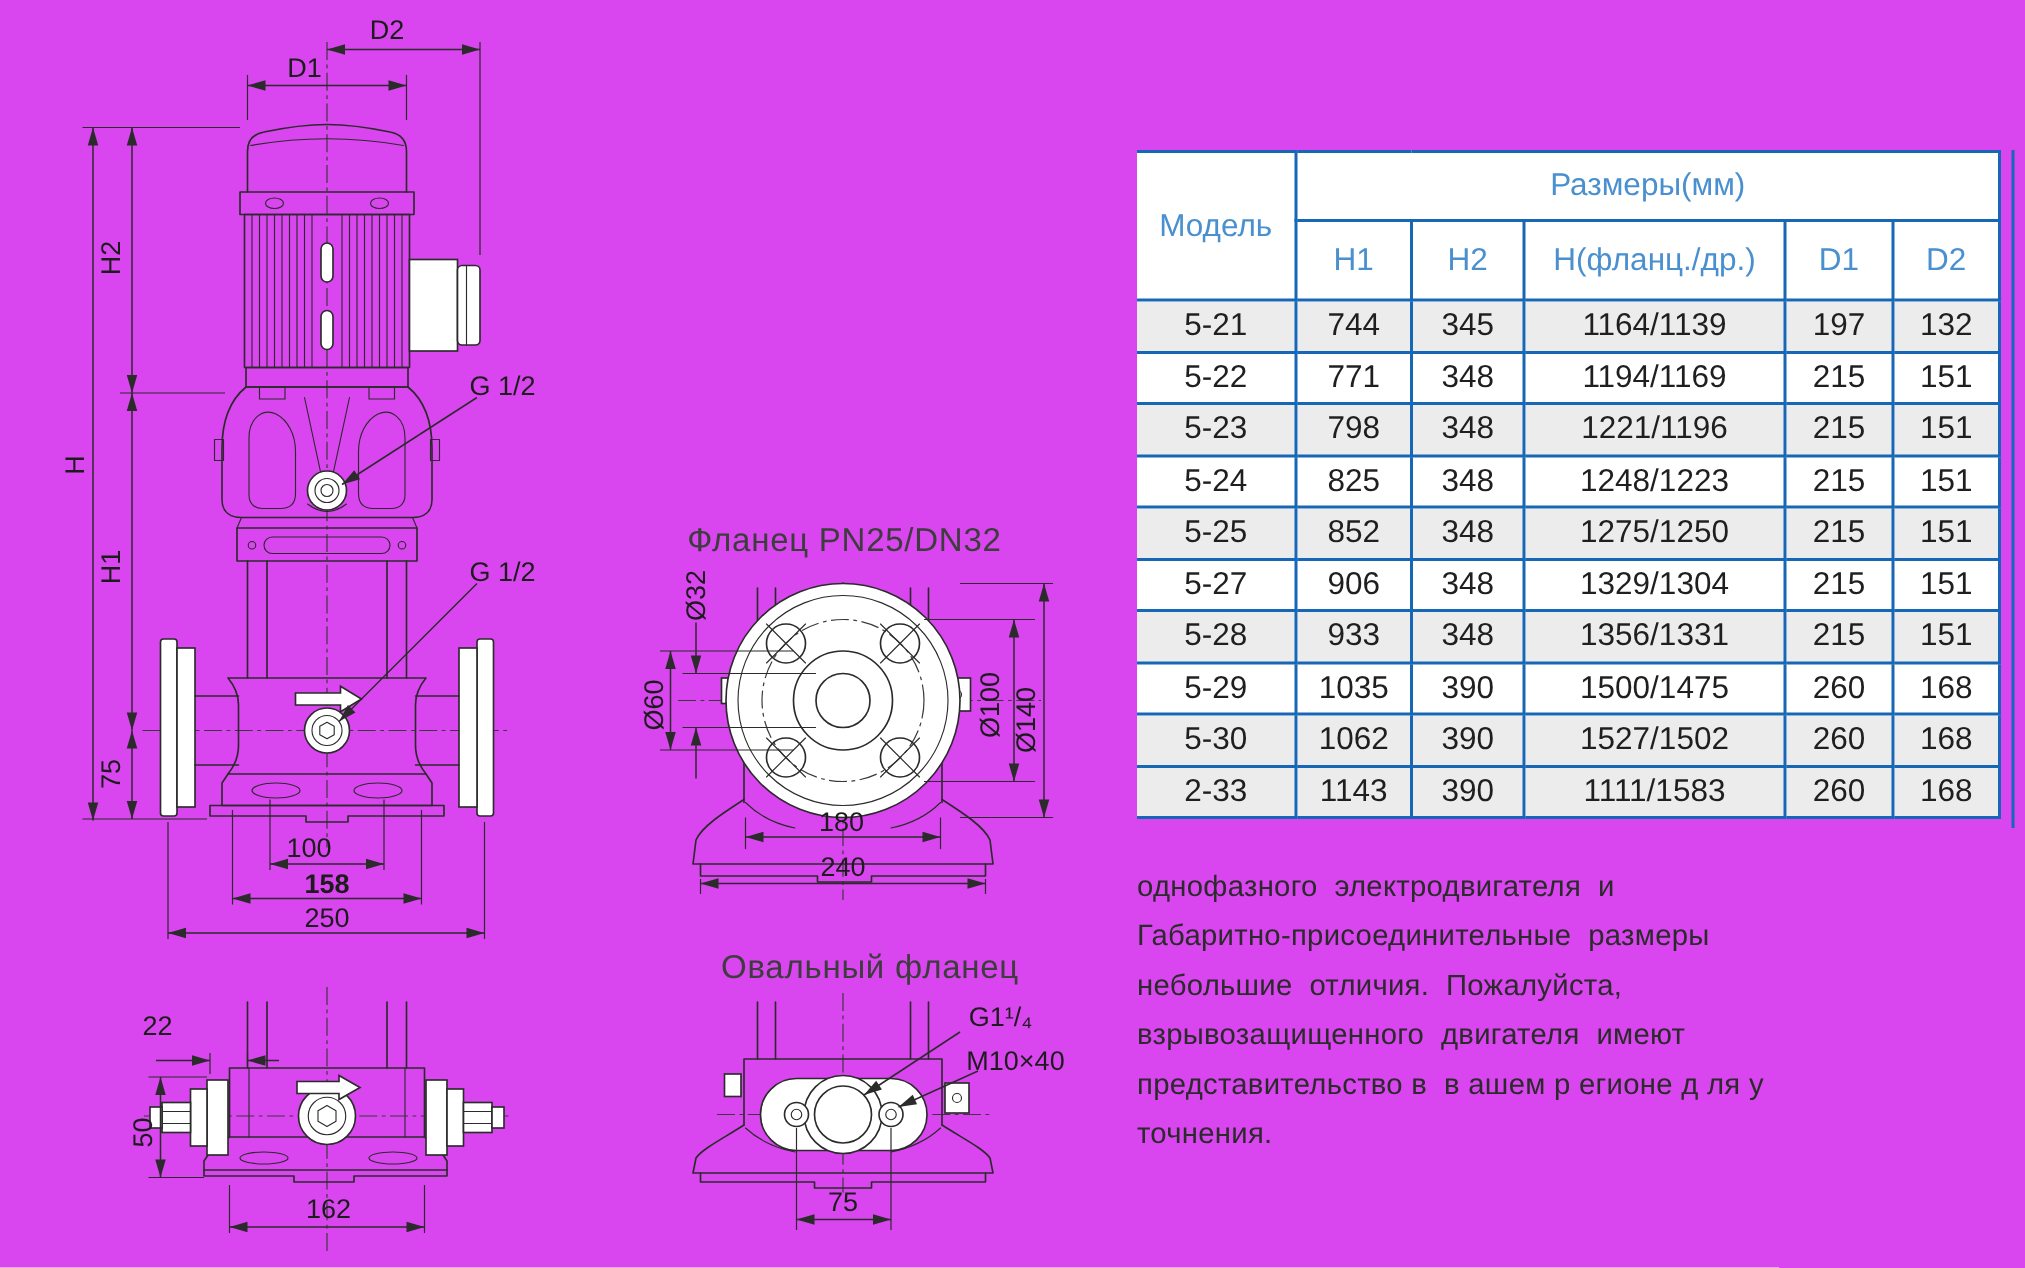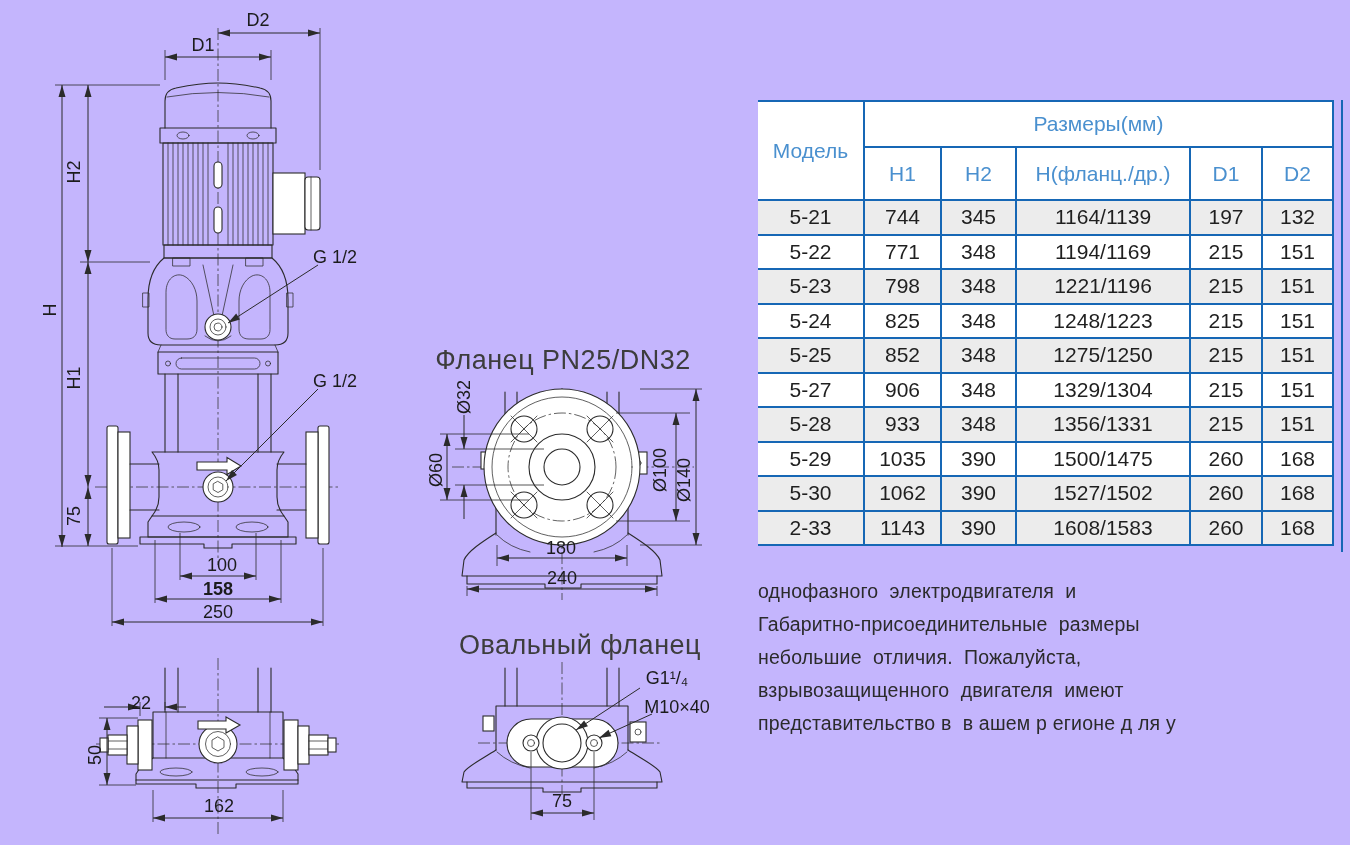--- a/index.html
+++ b/index.html
@@ -2,33 +2,33 @@
 <html style="--border: #1667b5; --header-text: #4a90cf; --row-shade: #ececec; --cell-text: #1f1f1f; --note-text: #2b2b2b; --title-text: #3d3d3d;"><head>
 <meta charset="utf-8">
 <style>
   :root{
     --border:#1667b5; --header-text:#4a90cf; --row-shade:#ececec;
     --cell-text:#1f1f1f; --note-text:#2b2b2b; --title-text:#3d3d3d; --ink:#2b2b2b;
   }
   *{margin:0;padding:0;box-sizing:border-box}
   html,body{width:1350px;height:845px;background:#fff;overflow:hidden;
     font-family:"Liberation Sans",sans-serif}
-  #page{position:relative;width:1350px;height:845px;background:#c4b5fd}
+  #page{position:relative;width:1350px;height:845px;background:#d946ef}
 
   
   #drawing{position:absolute;left:0;top:0;width:750px;height:845px}
   #drawing svg{position:absolute;left:0;top:0}
   #drawing svg .ln{fill:none;stroke:var(--ink);stroke-width:1.1;stroke-linejoin:round;stroke-linecap:round}
   #drawing svg .thin{stroke-width:0.75}
   #drawing svg .ext{fill:none;stroke:var(--ink);stroke-width:0.8}
   #drawing svg .dim{fill:none;stroke:var(--ink);stroke-width:1}
   #drawing svg .cl{fill:none;stroke:#3a3a3a;stroke-width:0.8;stroke-dasharray:12 3 2.5 3}
   #drawing svg .wh{fill:#fff;stroke:var(--ink);stroke-width:1.1}
   .dlabel{position:absolute;font-size:18px;color:#1c1c1c;white-space:nowrap;line-height:1}
-  .dlabel.title{color:var(--title-text);font-size:27px;letter-spacing:0.5px}
+  .dlabel.title{color:var(--title-text);font-size:22px;letter-spacing:0.5px}
 
   
   #tablewrap{position:absolute;left:758px;top:100px}
   table{border-collapse:collapse;table-layout:fixed;background:#fff}
   th,td{border:2px solid var(--border);text-align:center;vertical-align:middle;
         font-size:21px;overflow:hidden;white-space:nowrap}
   th{color:var(--header-text);font-weight:normal}
   td{color:var(--cell-text)}
   tr.shaded td{background:var(--row-shade)}
   td{height:34.5px}
@@ -208,24 +208,24 @@
     </svg>
     <div>
         <span class="dlabel" style="left: 258px; top: 20px; transform: translate(-50%, -50%);">D2</span>
         <span class="dlabel" style="left: 203px; top: 45px; transform: translate(-50%, -50%);">D1</span>
         <span class="dlabel" style="left: 74px; top: 172px; transform: translate(-50%, -50%) rotate(-90deg);">H2</span>
         <span class="dlabel" style="left: 50px; top: 310px; transform: translate(-50%, -50%) rotate(-90deg);">H</span>
         <span class="dlabel" style="left: 74px; top: 378px; transform: translate(-50%, -50%) rotate(-90deg);">H1</span>
         <span class="dlabel" style="left: 74px; top: 516px; transform: translate(-50%, -50%) rotate(-90deg);">75</span>
         <span class="dlabel" style="left: 335px; top: 257px; transform: translate(-50%, -50%);">G 1/2</span>
         <span class="dlabel" style="left: 335px; top: 381px; transform: translate(-50%, -50%);">G 1/2</span>
-        <span class="dlabel" style="left: 222px; top: 565px; transform: translate(-50%, -50%); text-align: center;">100</span>
+        <span class="dlabel" style="left: 206px; top: 565px; transform: translate(-50%, -50%); text-align: center;">100</span>
         <span class="dlabel" style="left: 218px; top: 589px; transform: translate(-50%, -50%); font-weight: bold;">158</span>
         <span class="dlabel" style="left: 218px; top: 612px; transform: translate(-50%, -50%);">250</span>
-        <span class="dlabel" style="left: 105px; top: 703px; transform: translate(-50%, -50%); margin-left: 36px;">22</span>
+        <span class="dlabel" style="left: 105px; top: 684px; transform: translate(-50%, -50%);">22</span>
         <span class="dlabel" style="left: 95px; top: 755px; transform: translate(-50%, -50%) rotate(-90deg);">50</span>
         <span class="dlabel" style="left: 219px; top: 806px; transform: translate(-50%, -50%);">162</span>
         <span class="dlabel title" style="left: 563px; top: 360px; transform: translate(-50%, -50%);">Фланец PN25/DN32</span>
         <span class="dlabel" style="left: 464px; top: 397px; transform: translate(-50%, -50%) rotate(-90deg);">Ø32</span>
         <span class="dlabel" style="left: 436px; top: 470px; transform: translate(-50%, -50%) rotate(-90deg);">Ø60</span>
         <span class="dlabel" style="left: 660px; top: 470px; transform: translate(-50%, -50%) rotate(-90deg);">Ø100</span>
         <span class="dlabel" style="left: 684px; top: 480px; transform: translate(-50%, -50%) rotate(-90deg);">Ø140</span>
         <span class="dlabel" style="left: 561px; top: 548px; transform: translate(-50%, -50%);">180</span>
         <span class="dlabel" style="left: 562px; top: 578px; transform: translate(-50%, -50%);">240</span>
         <span class="dlabel title" style="left: 580px; top: 645px; transform: translate(-50%, -50%);">Овальный фланец</span>
@@ -328,24 +328,24 @@
             <td>1062</td>
             <td>390</td>
             <td>1527/1502</td>
             <td>260</td>
             <td>168</td>
           </tr>
           <tr class="shaded">
             <td class="first-col">2-33</td>
             <td>1143</td>
             <td>390</td>
-            <td>1608/1583</td>
+            <td>1111/1583</td>
             <td>260</td>
             <td>168</td>
           </tr>
         </tbody>
     </table>
     <div id="table-outer-edge" style="left:583px;top:0;width:2px;height:452px"></div>
   </div>
 
-  <div id="note"><div>однофазного  электродвигателя  и</div><div>Габаритно-присоединительные  размеры</div><div>небольшие  отличия.  Пожалуйста,</div><div>взрывозащищенного  двигателя  имеют</div><div>представительство в  в ашем р егионе д ля у</div></div>
+  <div id="note"><div>однофазного  электродвигателя  и</div><div>Габаритно-присоединительные  размеры</div><div>небольшие  отличия.  Пожалуйста,</div><div>взрывозащищенного  двигателя  имеют</div><div>представительство в  в ашем р егионе д ля у</div><div>точнения.</div></div>
 
 </div>
 
 </body></html>

